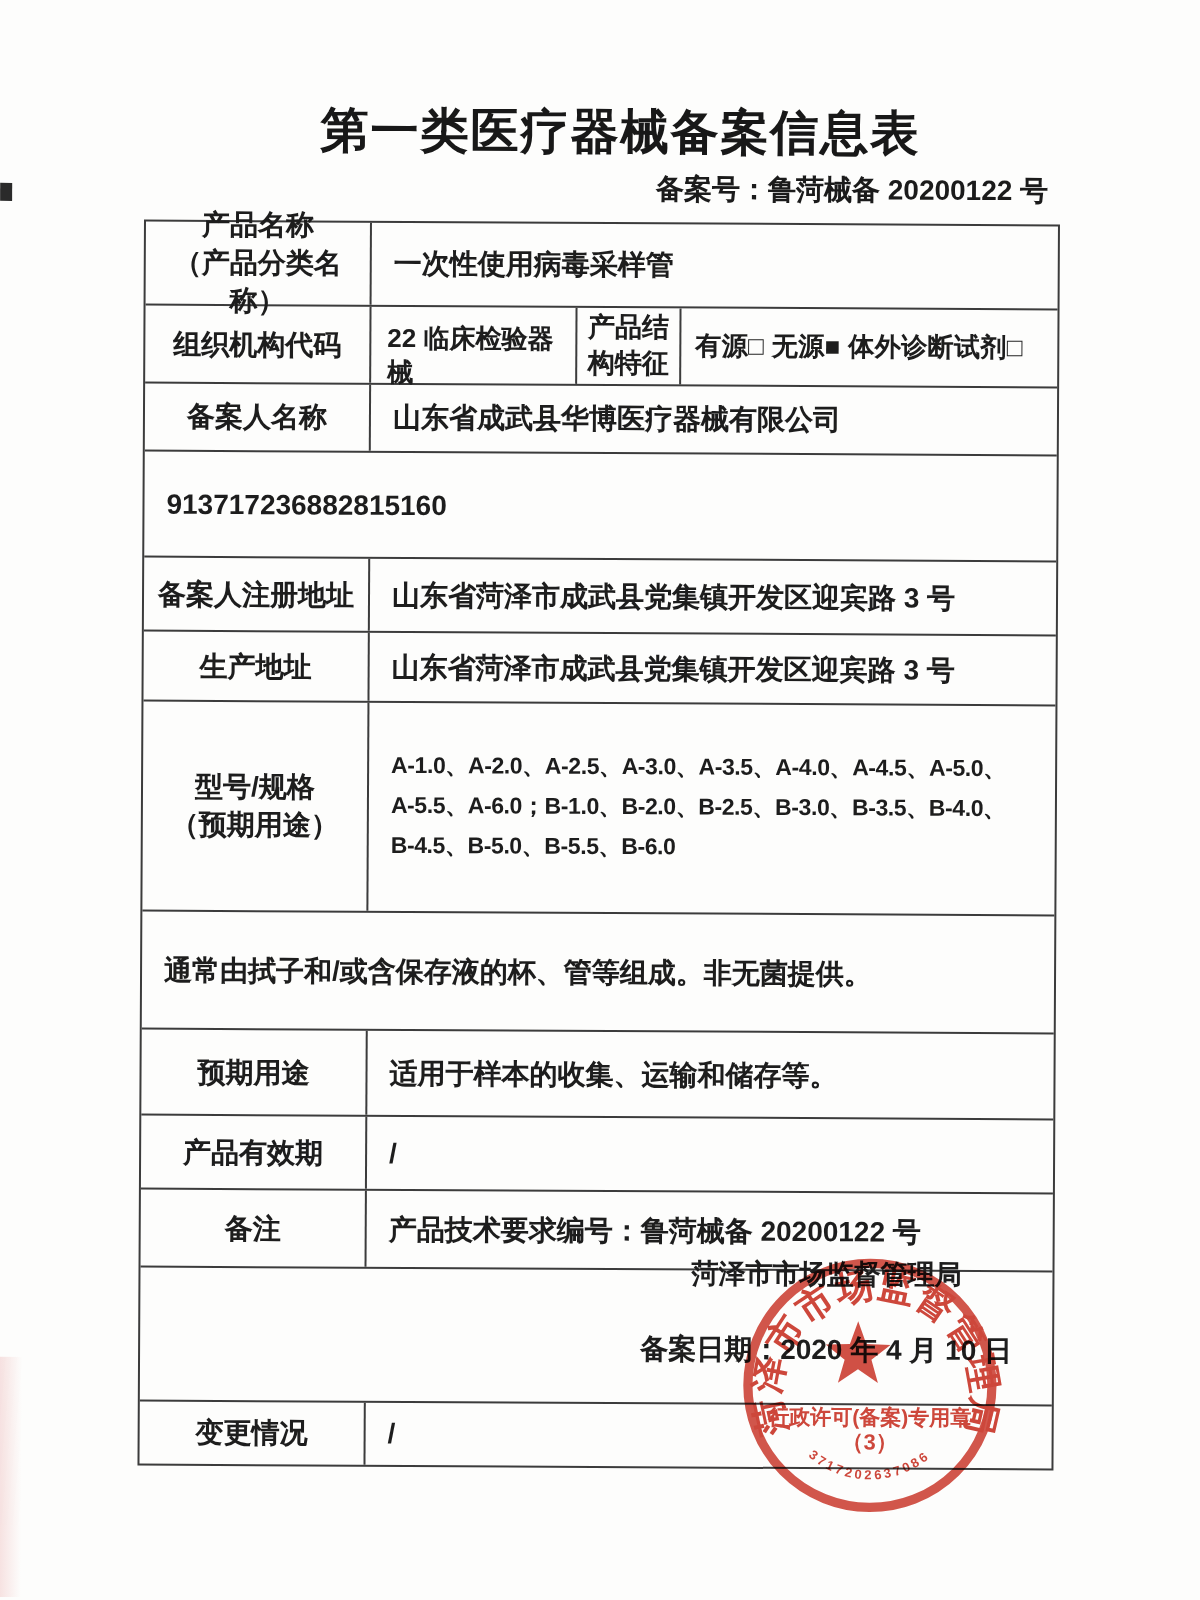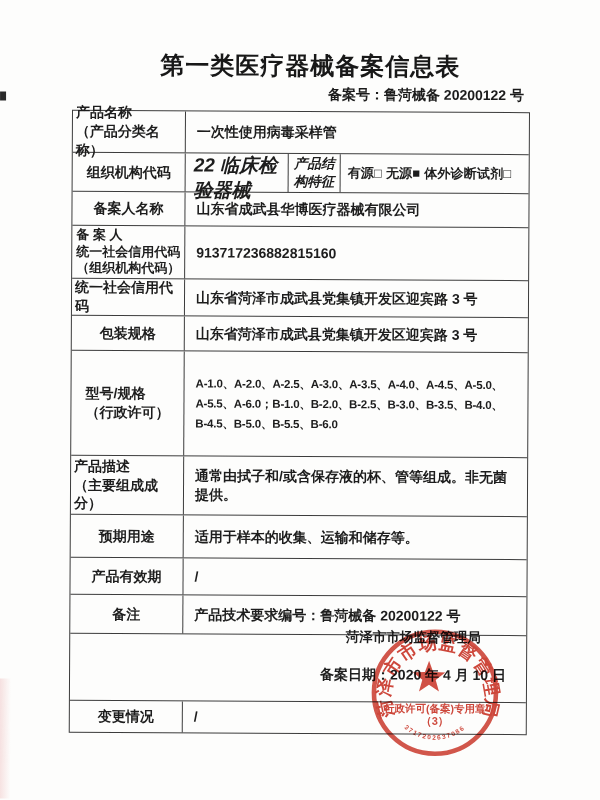--- a/index.html
+++ b/index.html
@@ -55,20 +55,21 @@
     align-items: center;
     font-size: 14px;
     font-weight: 600;
     line-height: 1.35;
   }
   .cell.label {
     width: 113px;
     flex: 0 0 113px;
     border-right: 1.5px solid #3c3c3c;
     justify-content: center;
+    text-align: center;
     white-space: pre-line;
     padding: 2px 3px;
   }
   .cell.value {
     flex: 1 1 auto;
     padding: 2px 8px 2px 11px;
     white-space: pre-line;
   }
   .r1 { height: 42px; }
   .r2 { height: 39px; }
@@ -82,34 +83,32 @@
   .r10 { height: 37px; }
   .r11 { height: 39px; }
   .r12 { height: 67px; }
   .r13 { height: 31px; }
   .r4 .cell.label { font-size: 13px; line-height: 1.3; }
   .cell.code-value {
     flex: 0 0 103px;
     width: 103px;
     border-right: 1.5px solid #3c3c3c;
     padding: 14px 4px 2px 8px;
-    font-size: 19px;
+    font-size: 13px;
     line-height: 1.3;
-    font-style: italic;
   }
   .cell.structure-label {
     flex: 0 0 52px;
     width: 52px;
     border-right: 1.5px solid #3c3c3c;
     justify-content: center;
     text-align: center;
     white-space: pre-line;
     font-size: 13.5px;
     padding: 2px 1px;
-    font-style: italic;
   }
   .cell.checkbox-value {
     flex: 1 1 auto;
     padding: 2px 2px 2px 7px;
     font-size: 13px;
     letter-spacing: 0.2px;
   }
   .r7 .cell.value {
     font-size: 11.5px;
     letter-spacing: -0.2px;
@@ -179,47 +178,42 @@
 构特征</div>
       <div class="cell checkbox-value">有源□ 无源■ 体外诊断试剂□</div>
     </div>
 
     <div class="row r3">
       <div class="cell label">备案人名称</div>
       <div class="cell value">山东省成武县华博医疗器械有限公司</div>
     </div>
 
     <div class="row r4">
-      <div class="cell label">备  案  人
-统一社会信用代码
-（组织机构代码）</div>
       <div class="cell value">913717236882815160</div>
     </div>
 
     <div class="row r5">
-      <div class="cell label">统一社会信用代码</div>
+      <div class="cell label">备案人注册地址</div>
       <div class="cell value">山东省菏泽市成武县党集镇开发区迎宾路 3 号</div>
     </div>
 
     <div class="row r6">
-      <div class="cell label">包装规格</div>
+      <div class="cell label">生产地址</div>
       <div class="cell value">山东省菏泽市成武县党集镇开发区迎宾路 3 号</div>
     </div>
 
     <div class="row r7">
       <div class="cell label">型号/规格
-（行政许可）</div>
+（预期用途）</div>
       <div class="cell value">A-1.0、A-2.0、A-2.5、A-3.0、A-3.5、A-4.0、A-4.5、A-5.0、
 A-5.5、A-6.0；B-1.0、B-2.0、B-2.5、B-3.0、B-3.5、B-4.0、
 B-4.5、B-5.0、B-5.5、B-6.0</div>
     </div>
 
     <div class="row r8">
-      <div class="cell label">产品描述
-（主要组成成分）</div>
       <div class="cell value">通常由拭子和/或含保存液的杯、管等组成。非无菌提供。</div>
     </div>
 
     <div class="row r9">
       <div class="cell label">预期用途</div>
       <div class="cell value">适用于样本的收集、运输和储存等。</div>
     </div>
 
     <div class="row r10">
       <div class="cell label">产品有效期</div>

